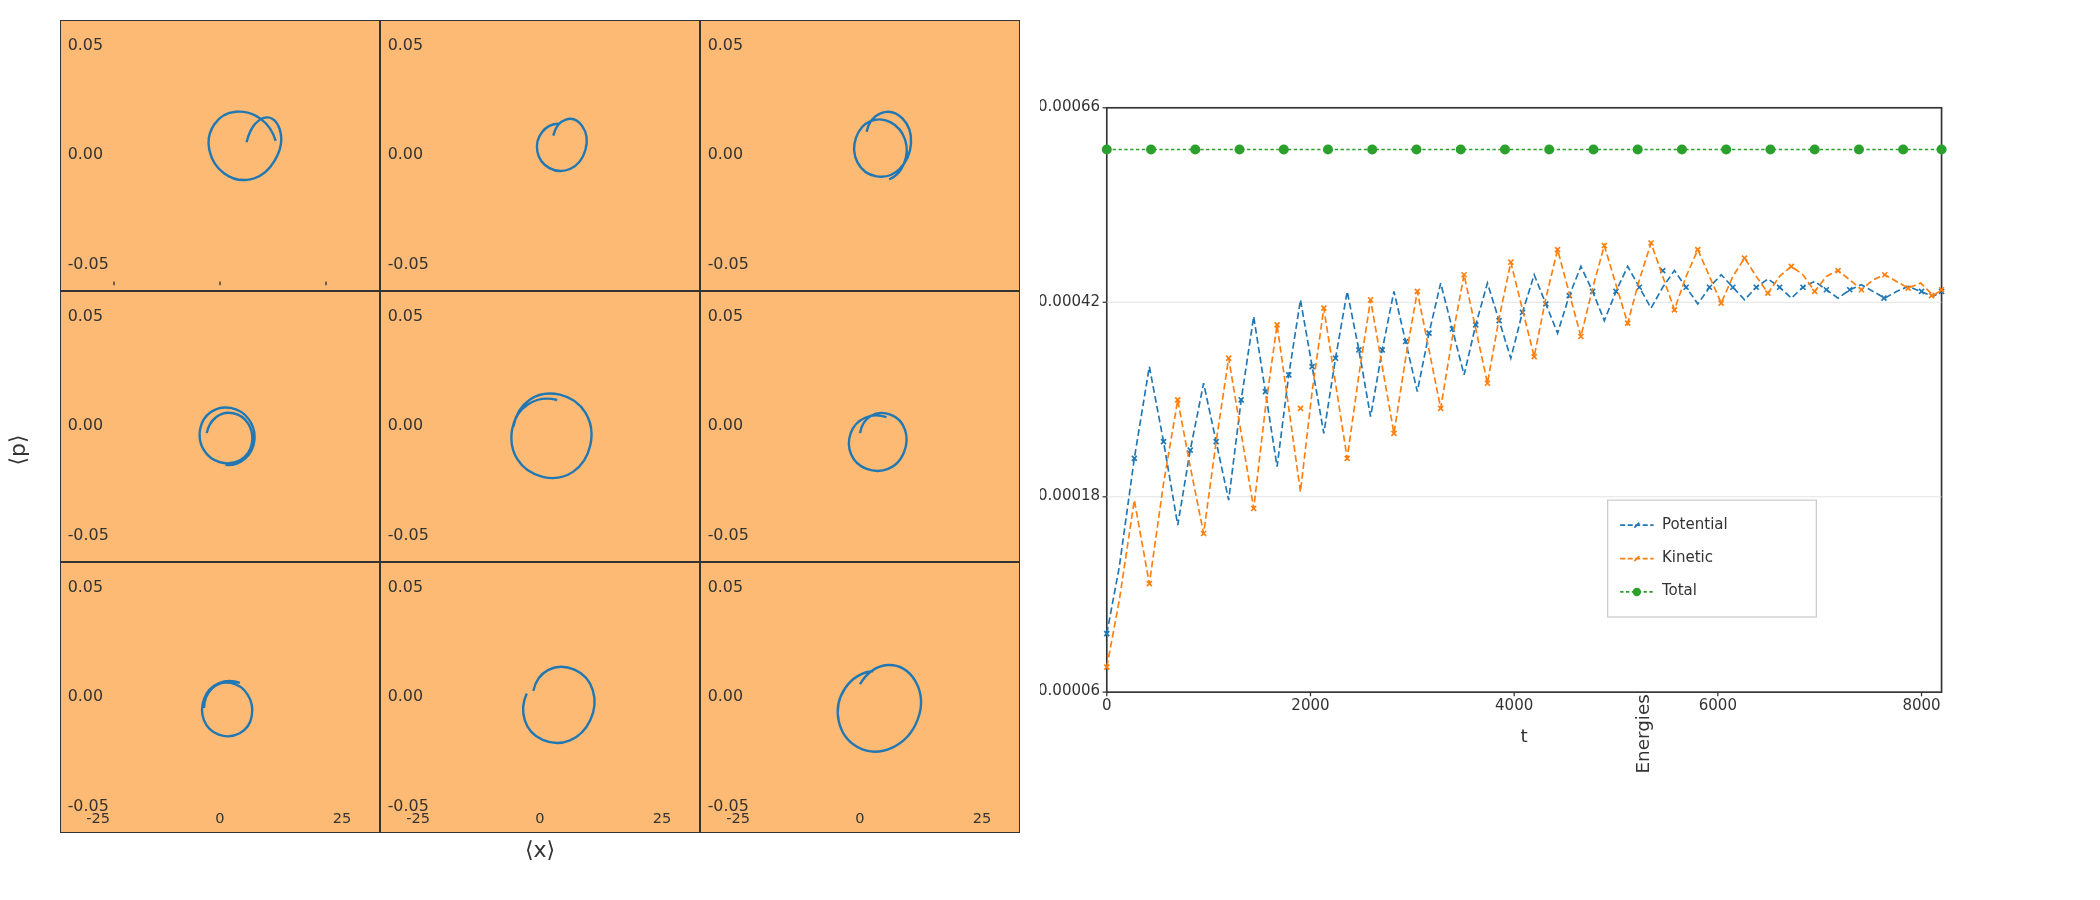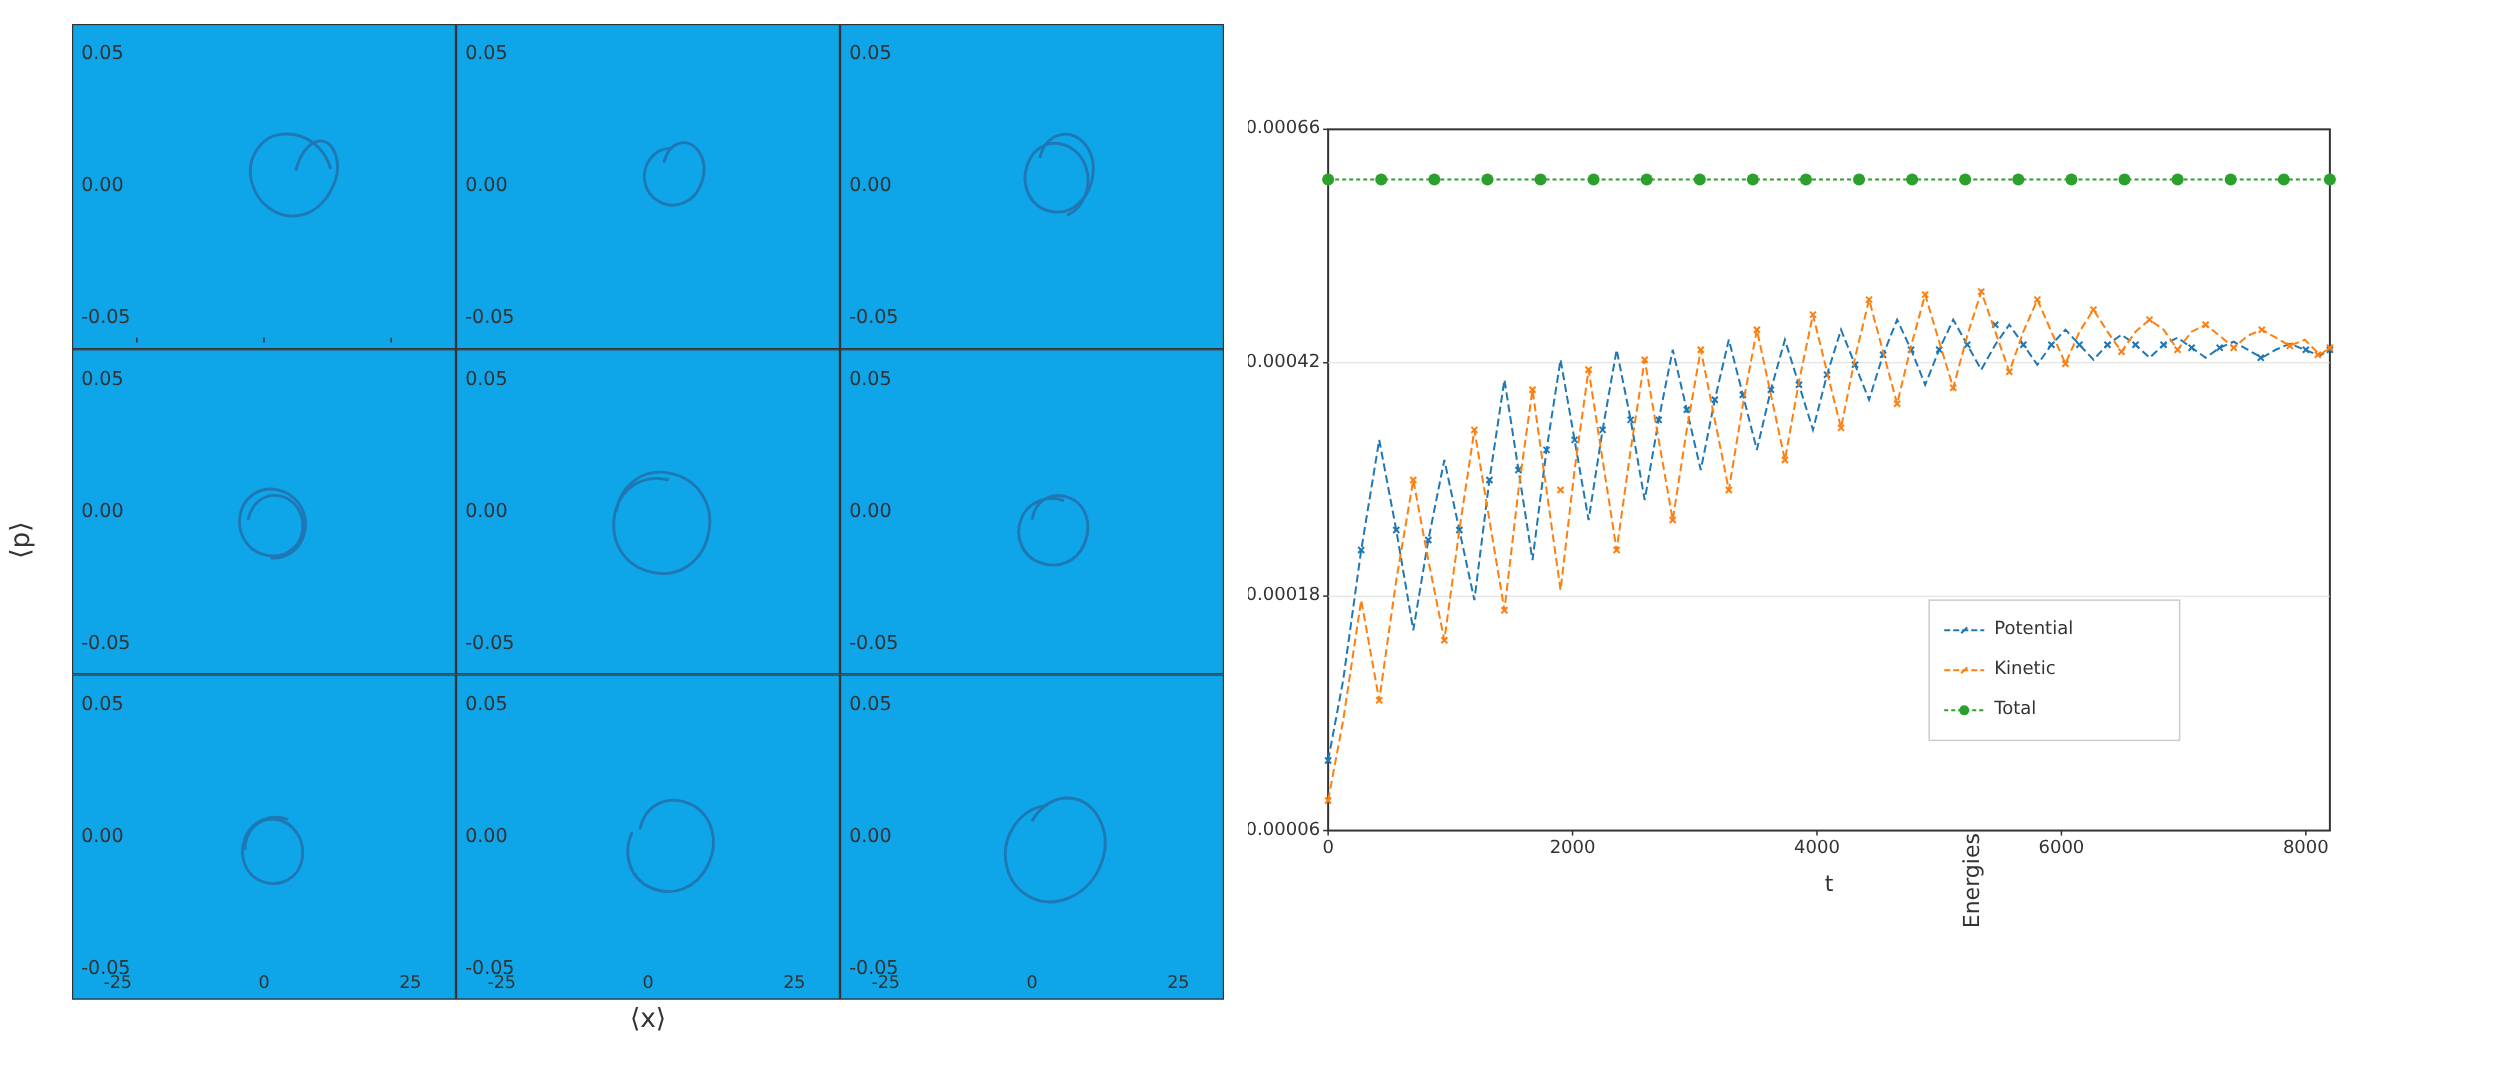--- a/index.html
+++ b/index.html
@@ -21,21 +21,21 @@
       display: grid;
       grid-template-columns: repeat(3, 1fr);
       grid-template-rows: repeat(3, 1fr);
       gap: 0;
       flex: 1;
       position: relative;
     }
     .grid-cell {
       border: 1px solid #333;
       position: relative;
-      background: #0ea5e9;
+      background: #fdba74;
       overflow: hidden;
     }
     .grid-cell svg {
       width: 100%;
       height: 100%;
     }
     .y-axis-label {
       position: absolute;
       left: -18px;
       top: 50%;

